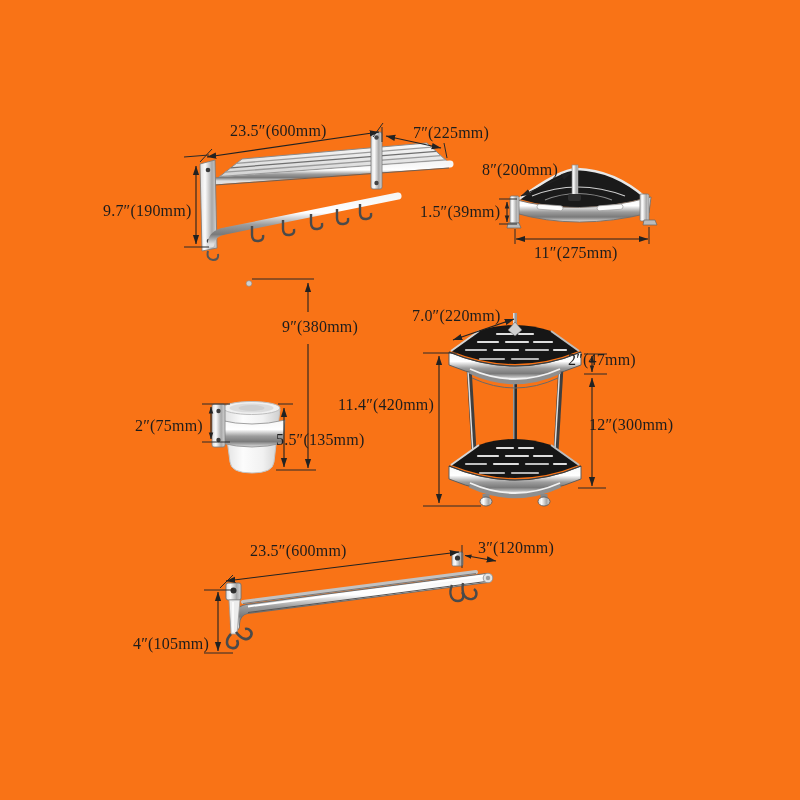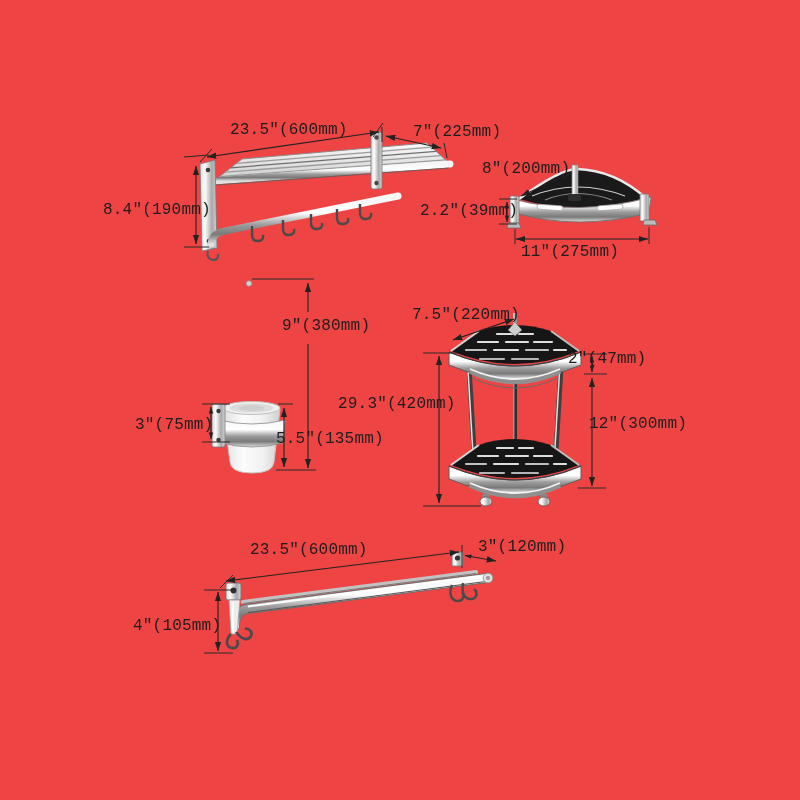--- a/index.html
+++ b/index.html
@@ -1,17 +1,17 @@
 <!DOCTYPE html>
 <html><head>
 <meta charset="utf-8">
 <style>
   html,body{margin:0;padding:0;background:#fff;}
-  .canvas{position:relative;width:800px;height:800px;background:#ef4444;overflow:hidden;
-          font-family:Liberation Mono, monospace;}
+  .canvas{position:relative;width:800px;height:800px;background:#f97316;overflow:hidden;
+          font-family:Liberation Serif, serif;}
   .lbl{position:absolute;font-size:16px;line-height:1.1;color:#1d1d1d;
        white-space:nowrap;letter-spacing:.2px;}
   svg{position:absolute;left:0;top:0;}
   .dim{stroke:#222;stroke-width:1.1;fill:none;}
   .ext{stroke:#2a2a2a;stroke-width:1;fill:none;}
 </style>
 </head>
 <body>
 
 <div class="canvas">
@@ -242,32 +242,32 @@
     <line class="dim" x1="226" y1="581" x2="459" y2="552" marker-start="url(#arr)" marker-end="url(#arr)"></line>
     <line class="dim" x1="465" y1="555.5" x2="496" y2="561" marker-start="url(#arrSm)" marker-end="url(#arr)"></line>
     <line class="ext" x1="204" y1="590" x2="233" y2="590"></line>
     <line class="ext" x1="204" y1="653" x2="233" y2="653"></line>
     <line class="dim" x1="218" y1="592" x2="218" y2="651" marker-start="url(#arr)" marker-end="url(#arr)"></line>
   </g>
 </svg>
 
 <div class="lbl" style="left:230px;top:122px">23.5″(600mm)</div>
 <div class="lbl" style="left:413px;top:124px">7″(225mm)</div>
-<div class="lbl" style="left:103px;top:202px">8.4″(190mm)</div>
+<div class="lbl" style="left:103px;top:202px">9.7″(190mm)</div>
 
 <div class="lbl" style="left:482px;top:161px">8″(200mm)</div>
-<div class="lbl" style="left:420px;top:203px">2.2″(39mm)</div>
-<div class="lbl" style="left:521px;top:244px">11″(275mm)</div>
+<div class="lbl" style="left:420px;top:203px">1.5″(39mm)</div>
+<div class="lbl" style="left:534px;top:244px">11″(275mm)</div>
 
 <div class="lbl" style="left:282px;top:318px">9″(380mm)</div>
-<div class="lbl" style="left:135px;top:417px">3″(75mm)</div>
+<div class="lbl" style="left:135px;top:417px">2″(75mm)</div>
 <div class="lbl" style="left:276px;top:431px">5.5″(135mm)</div>
 
-<div class="lbl" style="left:412px;top:307px">7.5″(220mm)</div>
+<div class="lbl" style="left:412px;top:307px">7.0″(220mm)</div>
 <div class="lbl" style="left:568px;top:351px">2″(47mm)</div>
-<div class="lbl" style="left:338px;top:396px">29.3″(420mm)</div>
+<div class="lbl" style="left:338px;top:396px">11.4″(420mm)</div>
 <div class="lbl" style="left:589px;top:416px">12″(300mm)</div>
 
 <div class="lbl" style="left:250px;top:542px">23.5″(600mm)</div>
 <div class="lbl" style="left:478px;top:539px">3″(120mm)</div>
-<div class="lbl" style="left:133px;top:618px">4″(105mm)</div>
+<div class="lbl" style="left:133px;top:635px">4″(105mm)</div>
 
 </div>
 
 </body></html>

